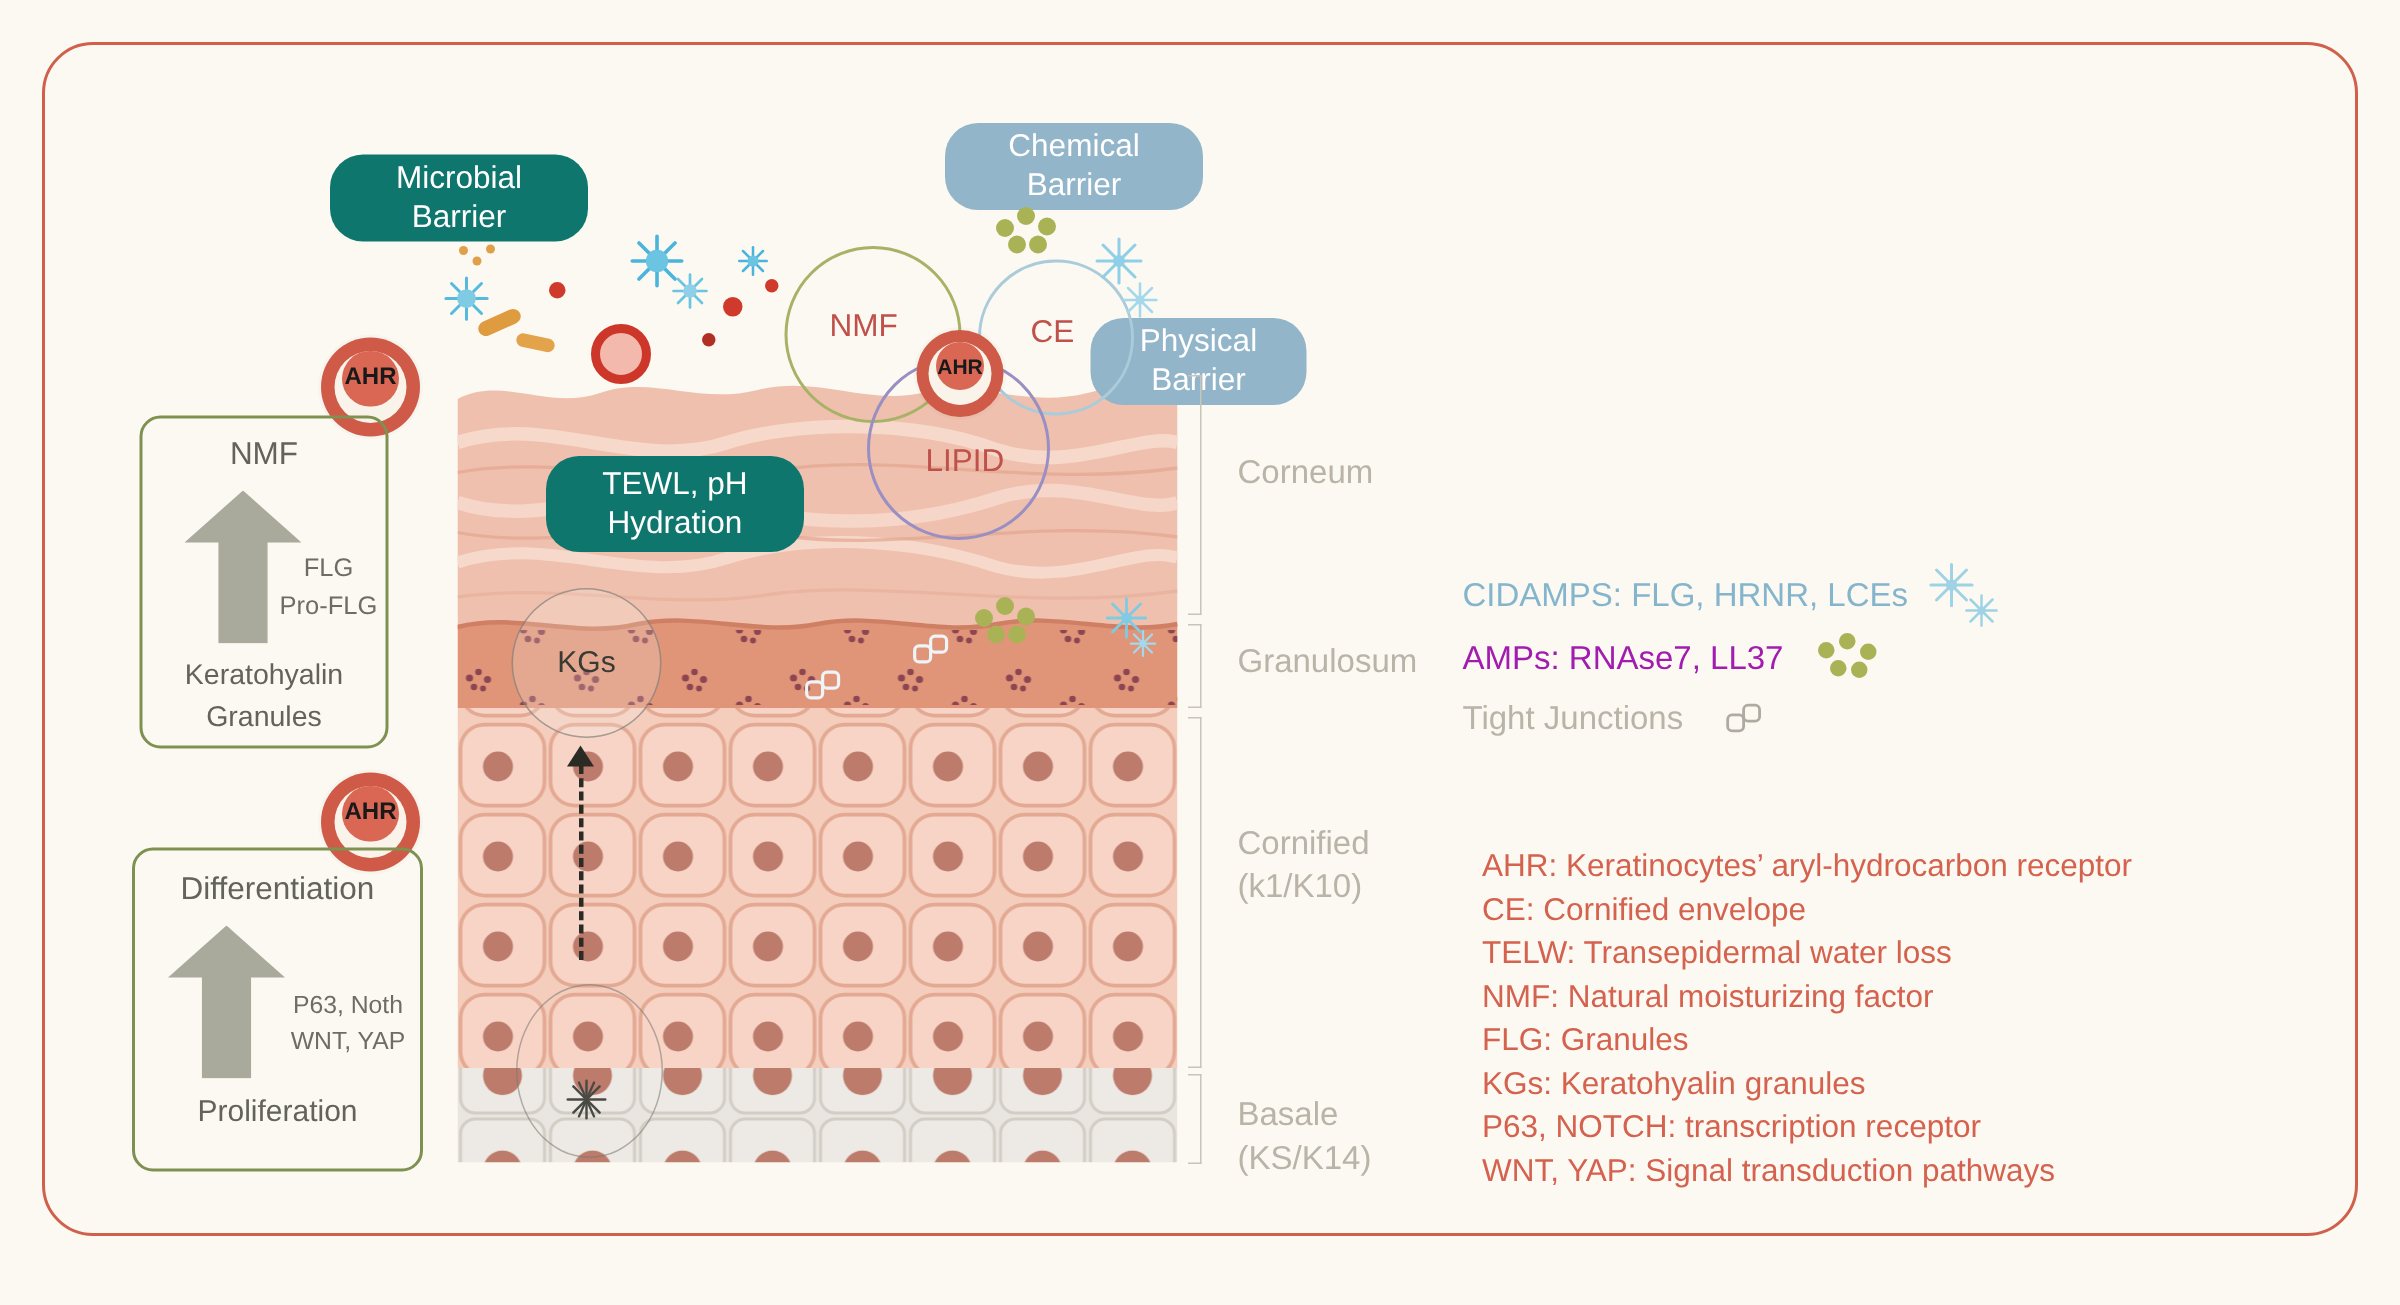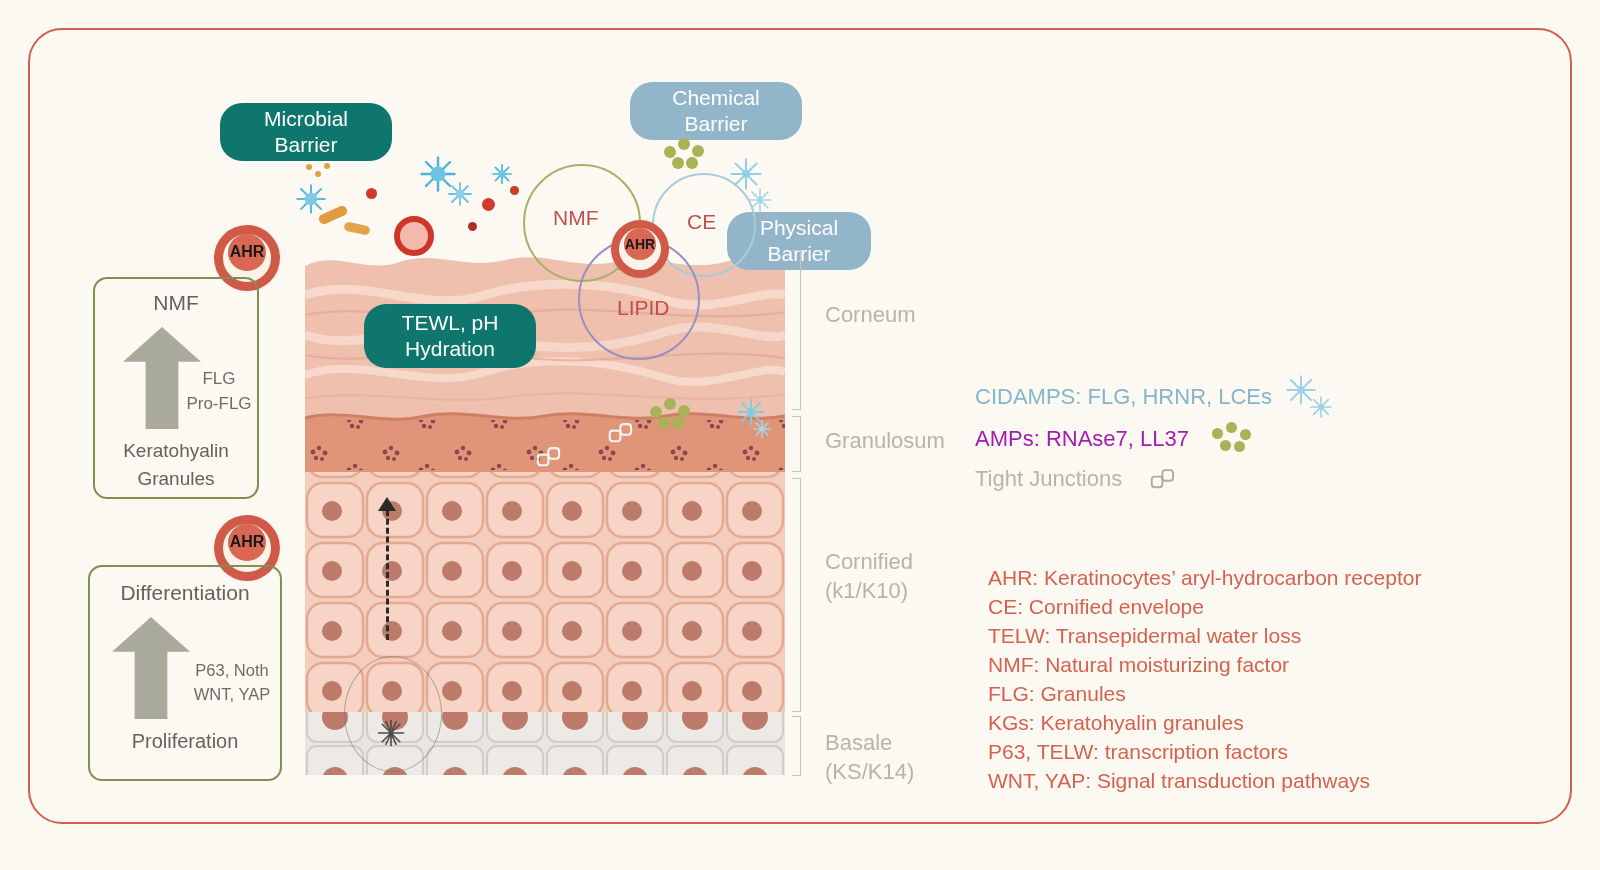--- a/index.html
+++ b/index.html
@@ -89,20 +89,23 @@
     <g stroke="#4a4a44" stroke-width="1.3" stroke-linecap="round">
       <line x1="12" y1="2" x2="12" y2="22"></line>
         <line x1="2" y1="12" x2="22" y2="12"></line>
       <line x1="5" y1="5" x2="19" y2="19"></line>
         <line x1="19" y1="5" x2="5" y2="19"></line>
       <line x1="8" y1="3" x2="16" y2="21"></line>
         <line x1="16" y1="3" x2="8" y2="21"></line>
     </g>
   </svg>
 
+  <div class="kg-circle" style="left:341px;top:392px;width:98px;height:98px;">
+    <span>KGs</span>
+  </div>
   <div class="basal-ellipse" style="left:344px;top:656px;width:96px;height:114px;"></div>
   <div class="dash-line" style="left:386px;top:510px;height:130px;"></div>
   <div class="dash-head" style="left:378px;top:497px;"></div>
 
   <div class="pill olive" style="left:220px;top:103px;width:172px;height:58px;">
     <span>Microbial</span>
     <span>Barrier</span>
   </div>
   <div class="pill blue" style="left:630px;top:82px;width:172px;height:58px;">
     <span>Chemical</span>
@@ -223,21 +226,21 @@
     <rect x="10.5" y="1.5" width="9" height="9" rx="2.5" fill="none" stroke="#b0aba0" stroke-width="1.6"></rect>
   </svg>
 
   <div class="abbr-list">
     <div>AHR: Keratinocytes’ aryl-hydrocarbon receptor</div>
     <div>CE: Cornified envelope</div>
     <div>TELW: Transepidermal water loss</div>
     <div>NMF: Natural moisturizing factor</div>
     <div>FLG: Granules</div>
     <div>KGs: Keratohyalin granules</div>
-    <div>P63, TELW: transcription factors</div>
+    <div>P63, NOTCH: transcription receptor</div>
     <div>WNT, YAP: Signal transduction pathways</div>
   </div>
 
   <svg class="abs" style="left:420px;top:156px;" width="36" height="36" viewBox="0 0 24 24">
     <g stroke="#49b4dc" stroke-width="1.6" stroke-linecap="round">
       <line x1="12" y1="1" x2="12" y2="23"></line>
         <line x1="1" y1="12" x2="23" y2="12"></line>
       <line x1="4" y1="4" x2="20" y2="20"></line>
         <line x1="20" y1="4" x2="4" y2="20"></line>
     </g>

